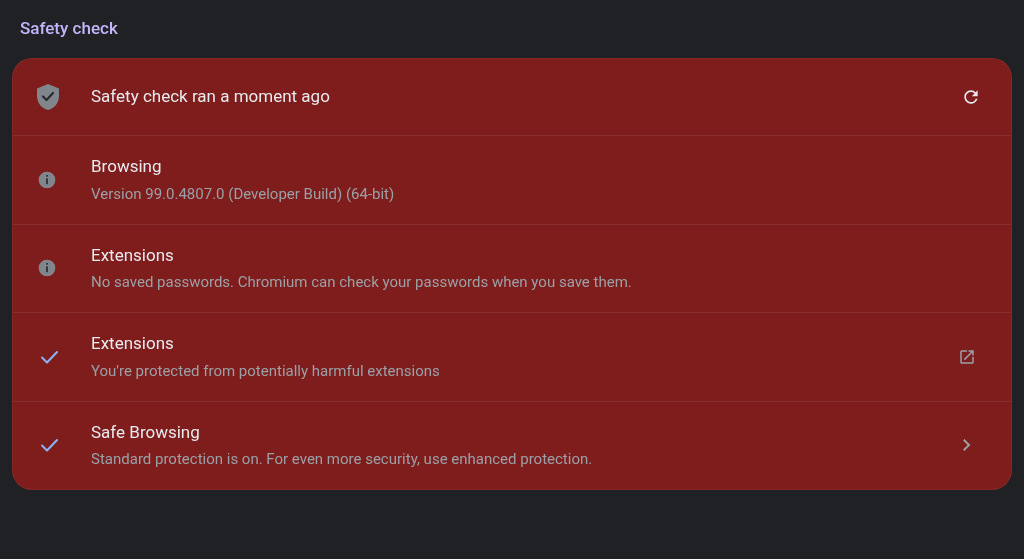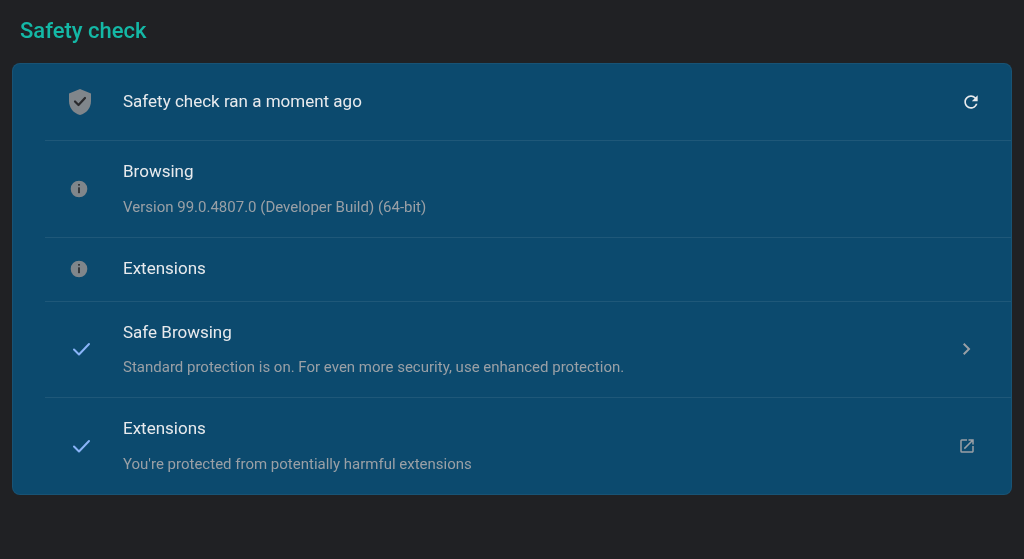--- a/index.html
+++ b/index.html
@@ -12,31 +12,30 @@
       font-family: Roboto, "Segoe UI", Arial, sans-serif;
       width: 1024px;
       height: 559px;
       color: #e8eaed;
       font-size: 15px;
     }
     .container {
       padding: 18px 12px;
     }
     .section-title {
-      font-size: 22px;
+      font-size: 17px;
       font-weight: 500;
-      color: #14b8a6;
+      color: #c4b5fd;
       padding: 0 0 20px 8px;
     }
     .card {
-      background: #0c4a6e;
-      border-radius: 8px;
+      background: #7f1d1d;
+      border-radius: 20px;
       overflow: hidden;
       border: 1px solid rgba(255,255,255,0.05);
-      padding-left: 32px;
     }
     .row {
       display: flex;
       align-items: center;
       padding: 18px 24px;
       border-bottom: 1px solid rgba(255,255,255,0.08);
       min-height: 64px;
     }
     .row.tall {
       padding: 22px 24px;
@@ -65,21 +64,21 @@
     }
     .row-title {
       font-size: 17px;
       color: #e8eaed;
       line-height: 1.5;
     }
     .row-sub {
       font-size: 15px;
       color: #9aa0a6;
       line-height: 1.6;
-      margin-top: 10px;
+      margin-top: 2px;
     }
     .icon-btn {
       cursor: pointer;
       border-radius: 50%;
       width: 32px;
       height: 32px;
       display: flex;
       align-items: center;
       justify-content: center;
     }
@@ -127,51 +126,52 @@
     <div class="row">
       <div class="row-icon">
         <svg width="20" height="20" viewBox="0 0 24 24" fill="#80868B">
           <circle cx="12" cy="12" r="10"></circle>
           <rect x="11" y="10" width="2" height="7" fill="#292a2d"></rect>
           <rect x="11" y="6" width="2" height="2" fill="#292a2d"></rect>
         </svg>
       </div>
       <div class="row-body">
         <div class="row-title">Extensions</div>
+        <div class="row-sub">No saved passwords. Chromium can check your passwords when you save them.</div>
+      </div>
+    </div>
+
+    <div class="row">
+      <div class="row-icon">
+        <svg width="24" height="24" viewBox="0 0 24 24" fill="none">
+          <path d="M5 12.5 L10 17.5 L20 7" stroke="#8ab4f8" stroke-width="2" stroke-linecap="round" stroke-linejoin="round"></path>
+        </svg>
+      </div>
+      <div class="row-body">
+        <div class="row-title">Extensions</div>
+        <div class="row-sub">You're protected from potentially harmful extensions</div>
+      </div>
+      <div class="row-action">
+        <svg width="18" height="18" viewBox="0 0 24 24" fill="#9aa0a6">
+          <path d="M19 19H5V5h7V3H5a2 2 0 0 0-2 2v14a2 2 0 0 0 2 2h14c1.1 0 2-.9 2-2v-7h-2v7zM14 3v2h3.59l-9.83 9.83 1.41 1.41L19 6.41V10h2V3h-7z"></path>
+        </svg>
       </div>
     </div>
 
     <div class="row">
       <div class="row-icon">
         <svg width="24" height="24" viewBox="0 0 24 24" fill="none">
           <path d="M5 12.5 L10 17.5 L20 7" stroke="#8ab4f8" stroke-width="2" stroke-linecap="round" stroke-linejoin="round"></path>
         </svg>
       </div>
       <div class="row-body">
         <div class="row-title">Safe Browsing</div>
         <div class="row-sub">Standard protection is on. For even more security, use enhanced protection.</div>
       </div>
       <div class="row-action">
         <svg width="8" height="12" viewBox="0 0 8 12" fill="#9aa0a6">
           <path d="M0 1.4 L4.6 6 L0 10.6 L1.4 12 L7.4 6 L1.4 0 Z"></path>
         </svg>
       </div>
     </div>
 
-    <div class="row">
-      <div class="row-icon">
-        <svg width="24" height="24" viewBox="0 0 24 24" fill="none">
-          <path d="M5 12.5 L10 17.5 L20 7" stroke="#8ab4f8" stroke-width="2" stroke-linecap="round" stroke-linejoin="round"></path>
-        </svg>
-      </div>
-      <div class="row-body">
-        <div class="row-title">Extensions</div>
-        <div class="row-sub">You're protected from potentially harmful extensions</div>
-      </div>
-      <div class="row-action">
-        <svg width="18" height="18" viewBox="0 0 24 24" fill="#9aa0a6">
-          <path d="M19 19H5V5h7V3H5a2 2 0 0 0-2 2v14a2 2 0 0 0 2 2h14c1.1 0 2-.9 2-2v-7h-2v7zM14 3v2h3.59l-9.83 9.83 1.41 1.41L19 6.41V10h2V3h-7z"></path>
-        </svg>
-      </div>
-    </div>
-
   </div>
 </div>
 
 </body></html>

